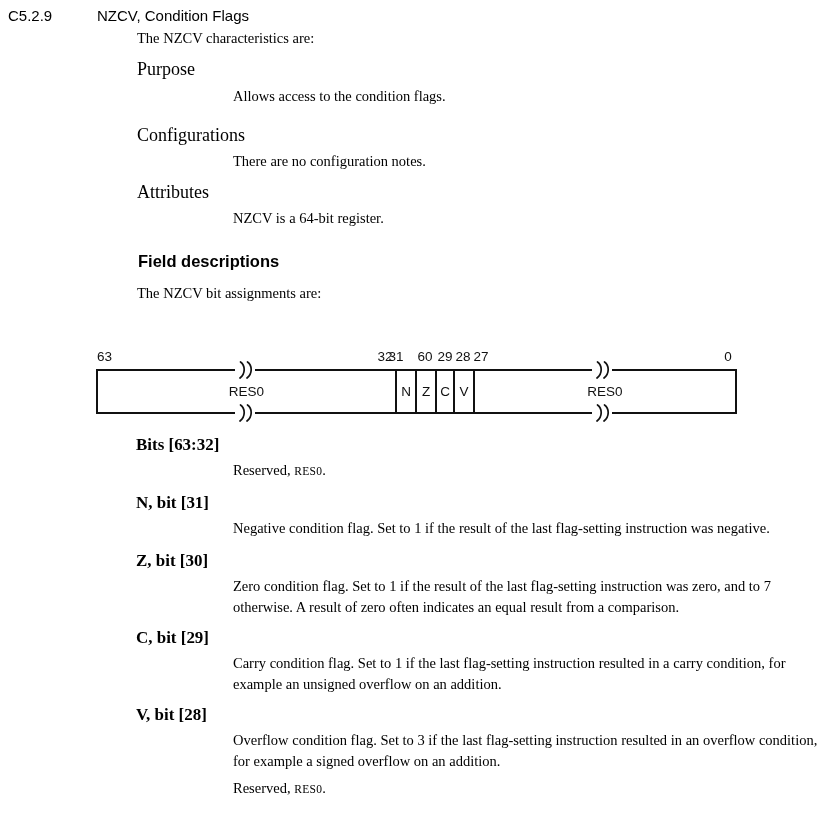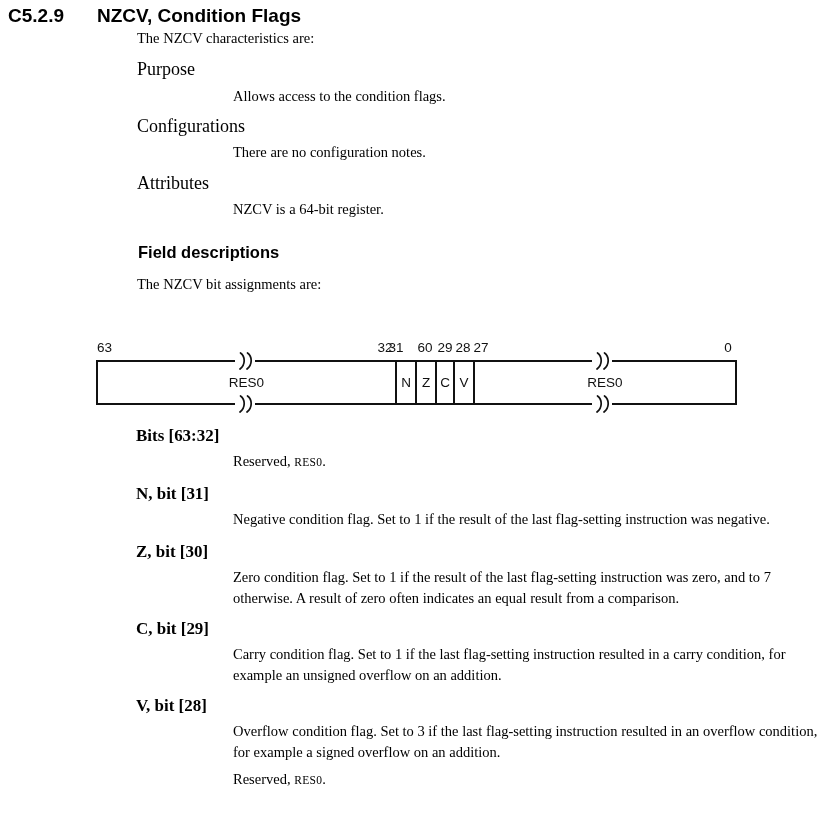--- a/index.html
+++ b/index.html
@@ -12,22 +12,22 @@
     line-height: 21px;
     overflow: hidden;
     position: relative;
   }
 
   
   .doc-header {
     display: flex;
     padding: 7px 0 0 8px;
     font-family: "Liberation Sans", sans-serif;
-    font-weight: bold;
-    font-size: 19px;
+    font-weight: normal;
+    font-size: 15px;
     line-height: 17px;
   }
   .sec-num { width: 89px; }
 
   
   .subhead {
     margin: 10px 0 0 137px;
     font-weight: normal;
     font-size: 18px;
   }
@@ -121,21 +121,21 @@
   <div class="doc-header">
     <span class="sec-num">C5.2.9</span>
     <span class="sec-title">NZCV, Condition Flags</span>
   </div>
 
   <p class="intro">The NZCV characteristics are:</p>
 
   <h3 class="subhead">Purpose</h3>
   <p class="para" style="margin-top:6px">Allows access to the condition flags.</p>
 
-  <h3 class="subhead" style="margin-top:9px">Configurations</h3>
+  <h3 class="subhead" style="margin-top:18px">Configurations</h3>
   <p class="para">There are no configuration notes.</p>
 
   <h3 class="subhead">Attributes</h3>
   <p class="para">NZCV is a 64-bit register.</p>
 
   <h2 class="fd-heading">Field descriptions</h2>
   <p class="fd-intro">The NZCV bit assignments are:</p>
 
   <div class="diagram">
     <span class="bitnum" style="left:97px">63</span>

